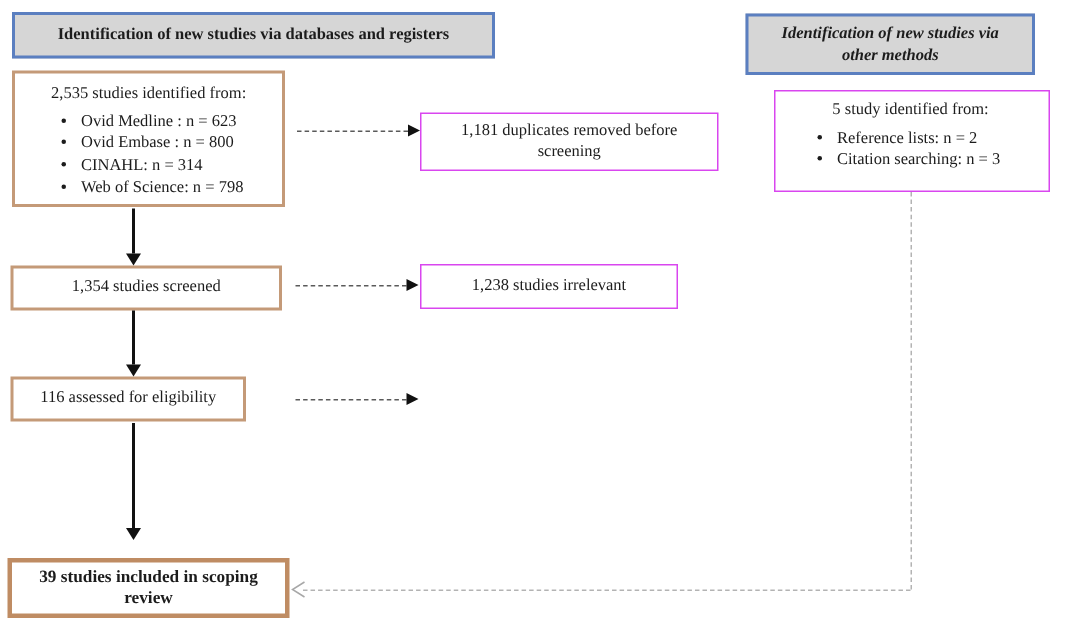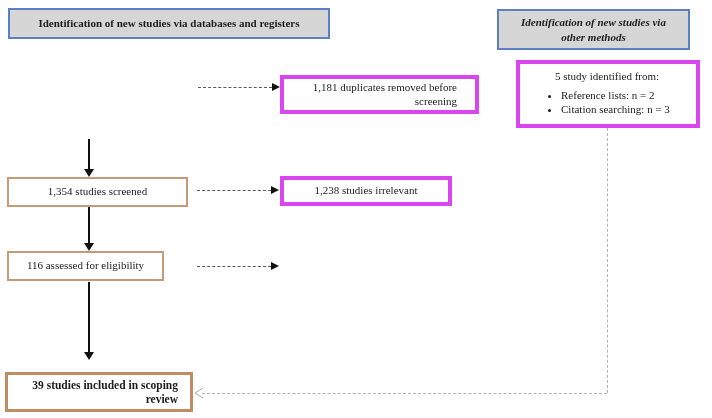--- a/index.html
+++ b/index.html
@@ -15,22 +15,22 @@
   }
   .hdr-left  { left:8px;  top:8px; width:322px; height:31px; }
   .hdr-right { left:497px; top:9px; width:193px; height:41px; padding:0 16px;font-style:italic; }
 
   .box {
     position:absolute; box-sizing:border-box; background:#fff;
     font-size:11px; line-height:1.25;
   }
   .tan  { border:2px solid #c49a78; }
   .tan-thick { border:3px solid #bf8c63; }
-  .gray { border:4px solid #d946ef; }
-  .center-flex { display:flex; align-items:center; justify-content:center; text-align:right; }
+  .gray { border:1px solid #d946ef; }
+  .center-flex { display:flex; align-items:center; justify-content:center; text-align:center; }
 
   #box-identified { left:8px; top:47px; width:182px; height:91px; padding:7px 2px 0 0; }
   #box-identified .box-title { padding-left:24px; }
   #box-duplicates { left:280px; top:75px; width:199px; height:39px; padding:2px 18px; }
   #box-other      { left:516px; top:60px; width:184px; height:68px; padding:6px 2px 0 0; }
   #box-other .box-title { text-align:center; }
   #box-screened   { left:7px; top:177px; width:181px; height:30px; }
   #box-irrelevant { left:280px; top:176px; width:172px; height:30px; }
   #box-eligibility{ left:7px; top:251px; width:157px; height:30px; }
   #box-excluded   { left:280px; top:235px; width:199px; height:108px; padding:6px 2px 0 0; }
@@ -76,20 +76,29 @@
   .chevron { position:absolute; left:194px; top:387px; }
 </style>
 </head>
 <body>
 
 <div class="canvas">
 
   <div class="hdr hdr-left">Identification of new studies via databases and registers</div>
   <div class="hdr hdr-right">Identification of new studies via other methods</div>
 
+  <div class="box tan" id="box-identified">
+    <div class="box-title">2,535 studies identified from:</div>
+    <ul class="bullets">
+      <li>Ovid Medline : n = 623</li>
+      <li>Ovid Embase : n = 800</li>
+      <li>CINAHL: n = 314</li>
+      <li>Web of Science: n = 798</li>
+    </ul>
+  </div>
 
   <div class="box gray center-flex" id="box-duplicates">1,181 duplicates removed before screening</div>
 
   <div class="box gray" id="box-other">
     <div class="box-title">5 study identified from:</div>
     <ul class="bullets">
       <li>Reference lists: n = 2</li>
       <li>Citation searching: n = 3</li>
     </ul>
   </div>

